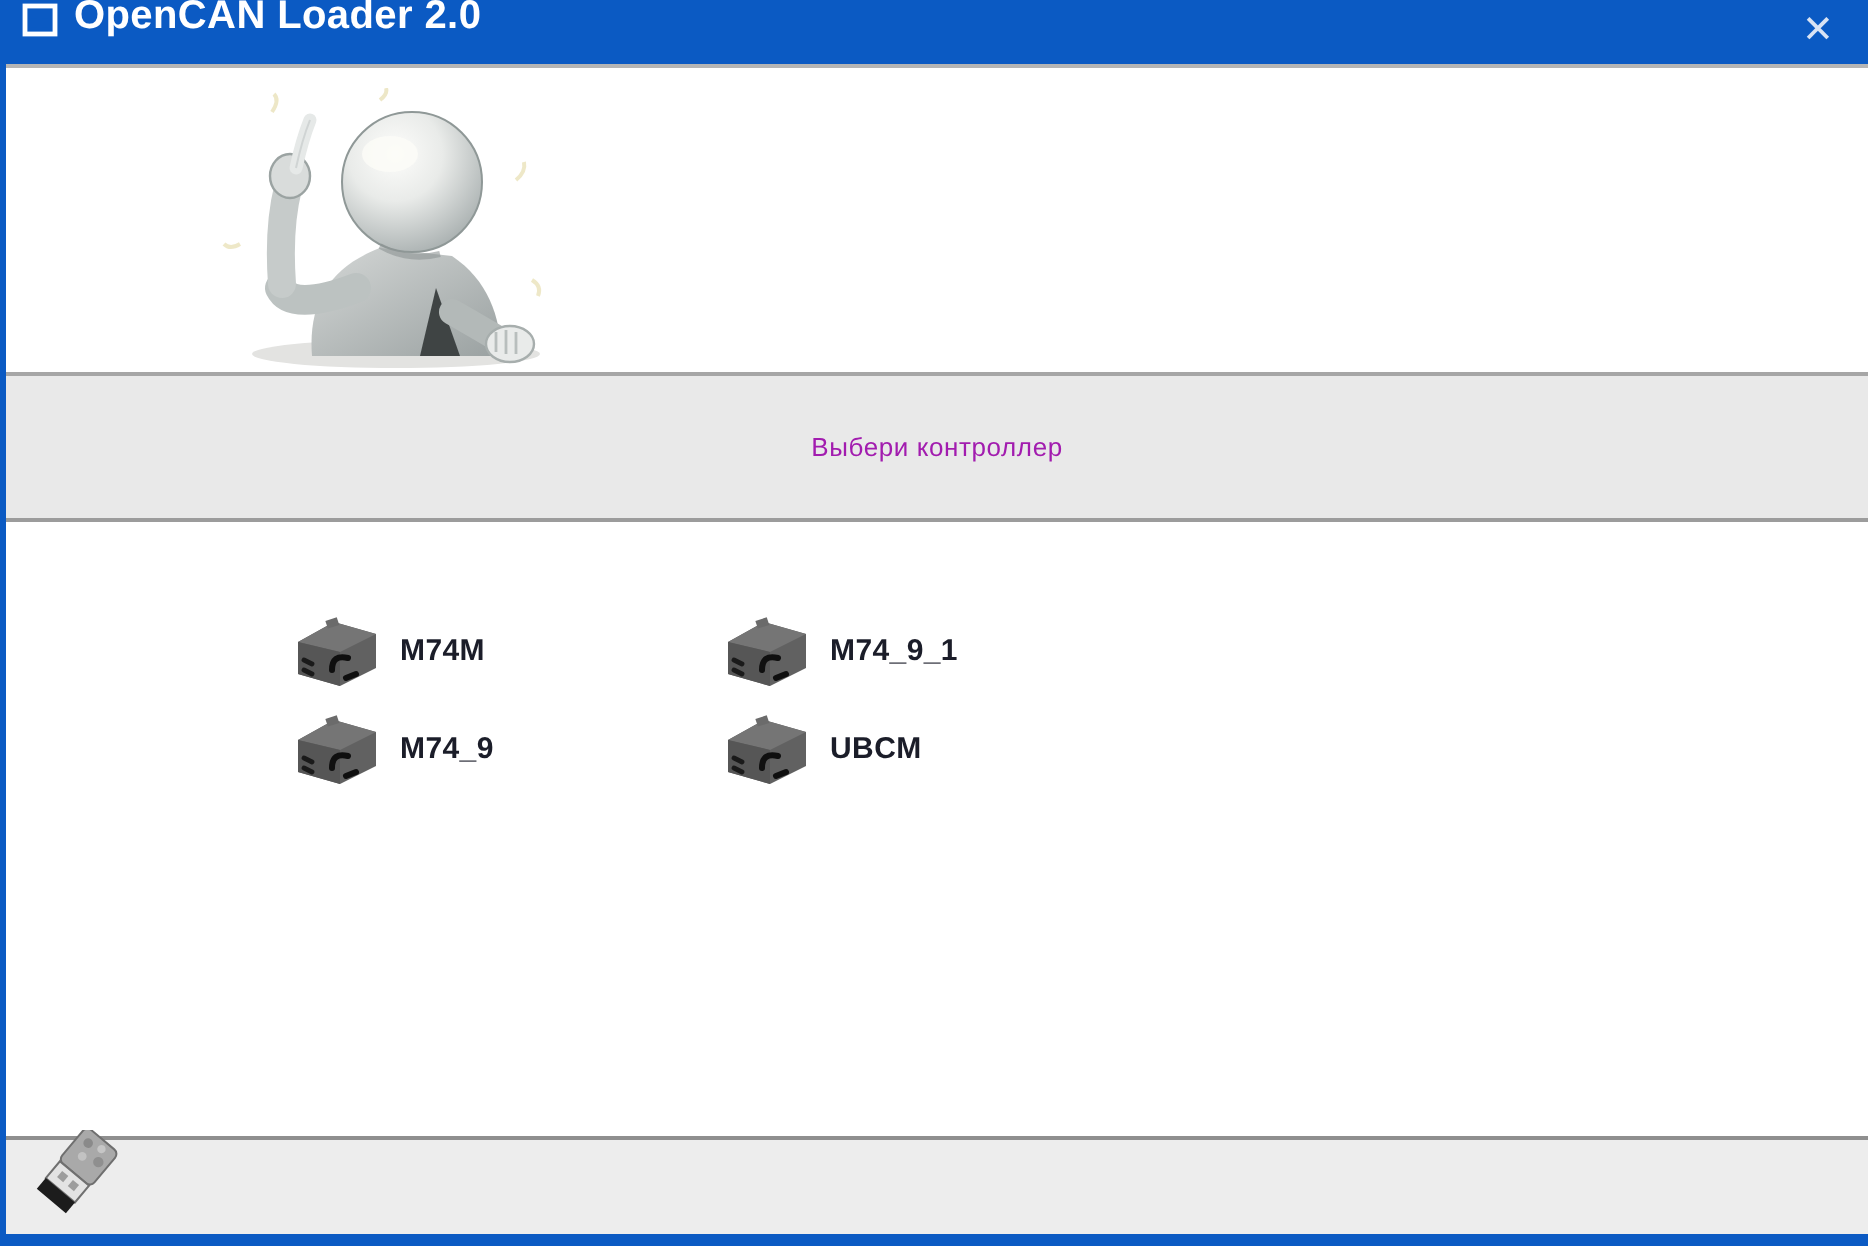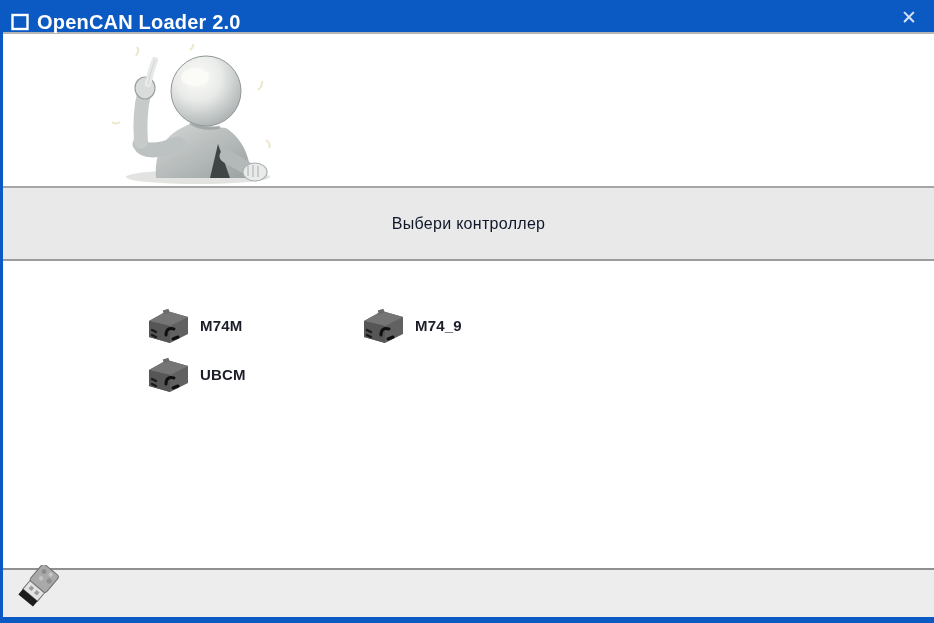--- a/index.html
+++ b/index.html
@@ -11,21 +11,21 @@
     width:934px;height:623px;
     background:#ffffff;
     overflow:hidden;
     border-left:3px solid #0b5ac3;
   }
 
   
   .titlebar{
     position:absolute;left:0;top:0;right:0;height:34px;
     background:#0b5ac3;
-    display:flex;align-items:flex-end;
+    display:flex;align-items:flex-start;
     padding:0 8px 0 7px;
     border-bottom:2px solid #b5b5b5;
   }
   .app-icon{width:20px;height:20px;margin-right:7px;flex:0 0 auto;}
   .title-text{
     color:#ffffff;font-size:20px;font-weight:bold;
     letter-spacing:.2px;line-height:1;margin-top:-2px;
     white-space:nowrap;
   }
   .close-btn{
@@ -45,21 +45,21 @@
 
   
   .banner{
     position:absolute;left:0;top:186px;right:0;height:75px;
     background:#e9e9e9;
     border-top:2px solid #a6a6a6;
     border-bottom:2px solid #9c9c9c;
     display:flex;align-items:center;justify-content:center;
   }
   .banner-text{
-    color:#0f172a;font-size:16px;letter-spacing:.3px;
+    color:#a21caf;font-size:13px;letter-spacing:.3px;
   }
 
   
   .list{
     position:absolute;left:0;top:261px;right:0;height:307px;
     background:#ffffff;
   }
   .ctrl-grid{
     position:absolute;left:140px;top:40px;
     display:grid;
@@ -176,20 +176,32 @@
           <path d="M6,15 L24,5 L45,11 L27,20 Z" fill="#757575"></path>
           <path d="M6,15 L27,20 L27,37 L6,31 Z" fill="#565656"></path>
           <rect x="20" y="3.5" width="6" height="4" fill="#6b6b6b" transform="rotate(-18 23 5)"></rect>
           <path d="M31,23 q-8,-2 -8,6" stroke="#0f0f0f" stroke-width="3" fill="none" stroke-linecap="round"></path>
           <path d="M9,24 l4,2 M9,29 l4,2" stroke="#1a1a1a" stroke-width="2.4" stroke-linecap="round"></path>
           <path d="M30,33 l5,-2" stroke="#0f0f0f" stroke-width="3" stroke-linecap="round"></path>
         </svg>
         <span class="ctrl-label">M74M</span>
       </div>
 
+      <div class="ctrl-item">
+        <svg class="ctrl-icon" viewBox="0 0 50 40">
+          <path d="M6,15 L24,5 L45,11 L45,28 L27,37 L6,31 Z" fill="#616161"></path>
+          <path d="M6,15 L24,5 L45,11 L27,20 Z" fill="#757575"></path>
+          <path d="M6,15 L27,20 L27,37 L6,31 Z" fill="#565656"></path>
+          <rect x="20" y="3.5" width="6" height="4" fill="#6b6b6b" transform="rotate(-18 23 5)"></rect>
+          <path d="M31,23 q-8,-2 -8,6" stroke="#0f0f0f" stroke-width="3" fill="none" stroke-linecap="round"></path>
+          <path d="M9,24 l4,2 M9,29 l4,2" stroke="#1a1a1a" stroke-width="2.4" stroke-linecap="round"></path>
+          <path d="M30,33 l5,-2" stroke="#0f0f0f" stroke-width="3" stroke-linecap="round"></path>
+        </svg>
+        <span class="ctrl-label">M74_9_1</span>
+      </div>
 
 
 
       <div class="ctrl-item">
         <svg class="ctrl-icon" viewBox="0 0 50 40">
           <path d="M6,15 L24,5 L45,11 L45,28 L27,37 L6,31 Z" fill="#616161"></path>
           <path d="M6,15 L24,5 L45,11 L27,20 Z" fill="#757575"></path>
           <path d="M6,15 L27,20 L27,37 L6,31 Z" fill="#565656"></path>
           <rect x="20" y="3.5" width="6" height="4" fill="#6b6b6b" transform="rotate(-18 23 5)"></rect>
           <path d="M31,23 q-8,-2 -8,6" stroke="#0f0f0f" stroke-width="3" fill="none" stroke-linecap="round"></path>

